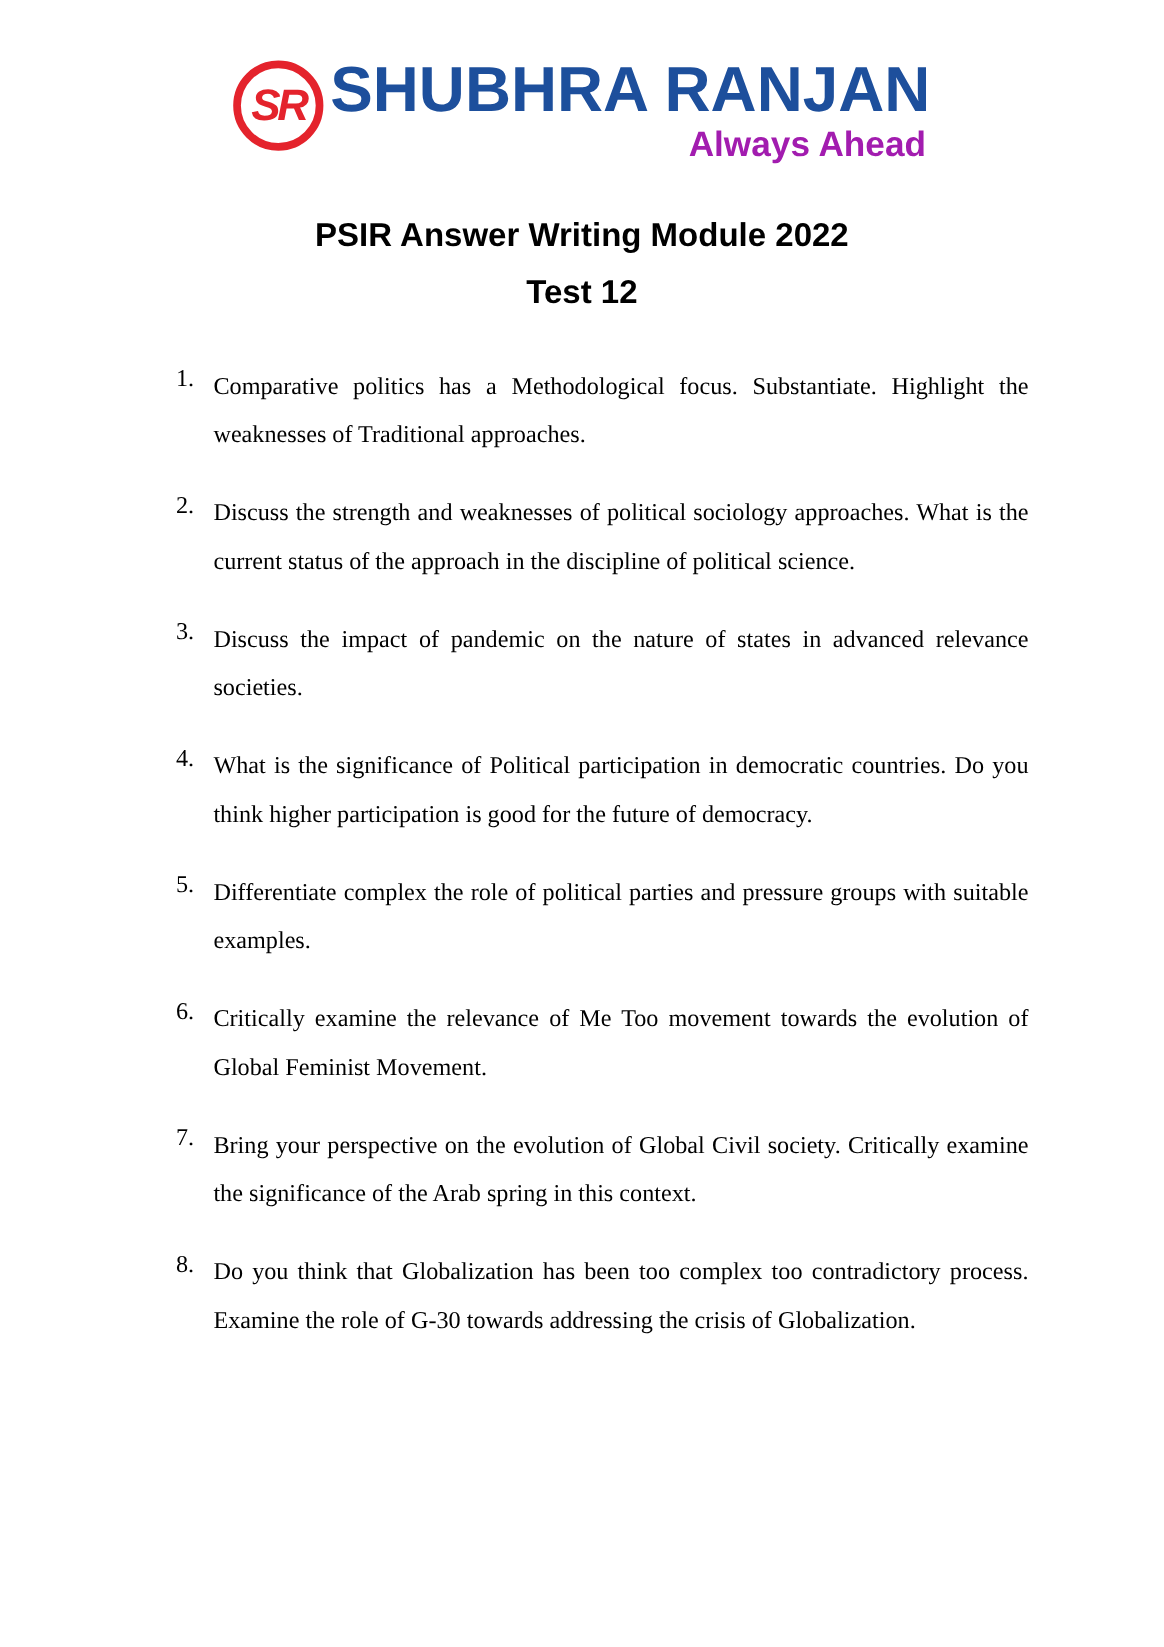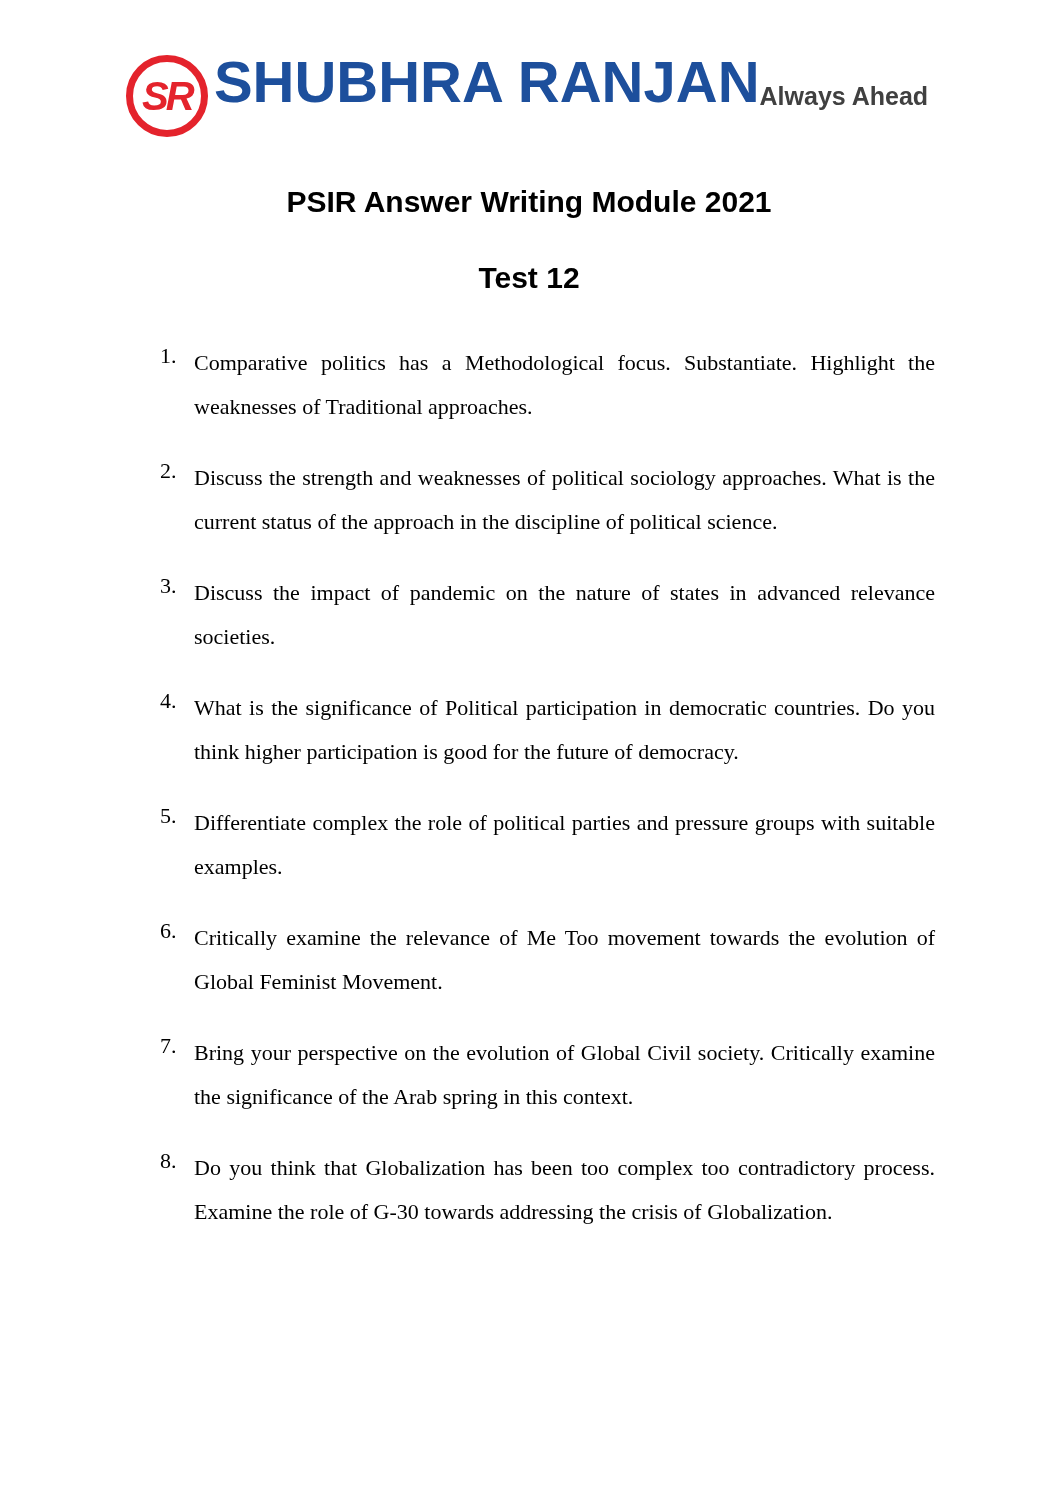--- a/index.html
+++ b/index.html
@@ -46,36 +46,37 @@
     font-family: "Liberation Sans", sans-serif;
     font-weight: bold;
     font-style: italic;
     font-size: 40px;
     color: #e4232c;
     letter-spacing: -3px;
     line-height: 1;
   }
   .brand-block {
     display: flex;
+    flex-direction: column;
     align-items: flex-end;
   }
   .brand {
     font-family: "Liberation Sans", sans-serif;
     font-weight: bold;
     font-size: 58px;
     line-height: 1.0;
     letter-spacing: 0px;
     color: #1d4f9c;
     white-space: nowrap;
   }
   .tagline {
     font-family: "Liberation Sans", sans-serif;
     font-weight: bold;
-    font-size: 25px;
-    color: #404040;
+    font-size: 32px;
+    color: #a21caf;
     margin-top: 2px;
     padding-right: 4px;
   }
   .address {
     margin-top: 6px;
     font-family: "Liberation Sans", sans-serif;
     font-weight: bold;
     font-size: 27px;
     color: #000000;
     white-space: nowrap;
@@ -89,21 +90,21 @@
   
   .doc-title {
     margin: 48px 0 0 0;
     text-align: center;
     font-family: "Liberation Sans", sans-serif;
     font-weight: bold;
     font-size: 30px;
     color: #000000;
   }
   .doc-subtitle {
-    margin: 42px 0 0 0;
+    margin: 17px 0 0 0;
     text-align: center;
     font-family: "Liberation Sans", sans-serif;
     font-weight: bold;
     font-size: 30px;
     color: #000000;
   }
 
   
   .questions {
     list-style: none;
@@ -138,21 +139,21 @@
       <div class="logo-circle">
         <span>SR</span>
       </div>
       <div class="brand-block">
         <div class="brand">SHUBHRA RANJAN</div>
         <div class="tagline">Always Ahead</div>
       </div>
     </div>
   </header>
 
-  <h1 class="doc-title">PSIR Answer Writing Module 2021</h1>
+  <h1 class="doc-title">PSIR Answer Writing Module 2022</h1>
   <h2 class="doc-subtitle">Test 12</h2>
 
   <ol class="questions">
     <li class="q">
       <span class="q-num">1.</span>
       <span class="q-text">Comparative politics has a Methodological focus. Substantiate. Highlight the weaknesses of Traditional approaches.</span>
     </li>
     <li class="q">
       <span class="q-num">2.</span>
       <span class="q-text">Discuss the strength and weaknesses of political sociology approaches. What is the current status of the approach in the discipline of political science.</span>

